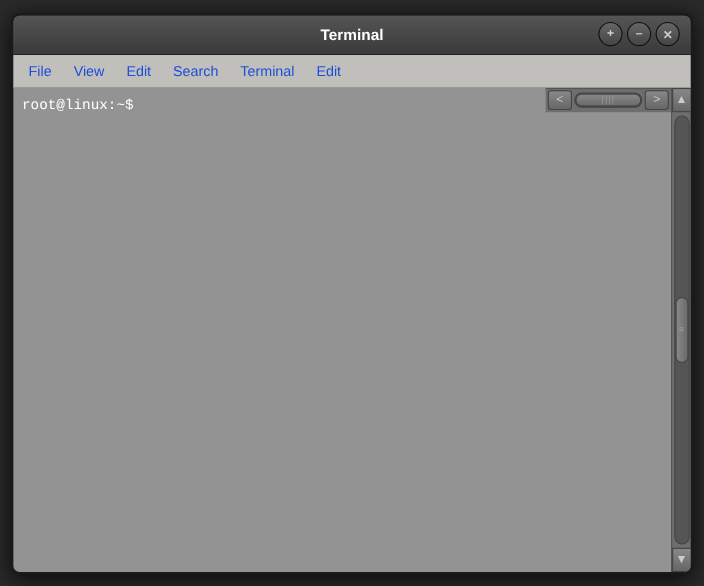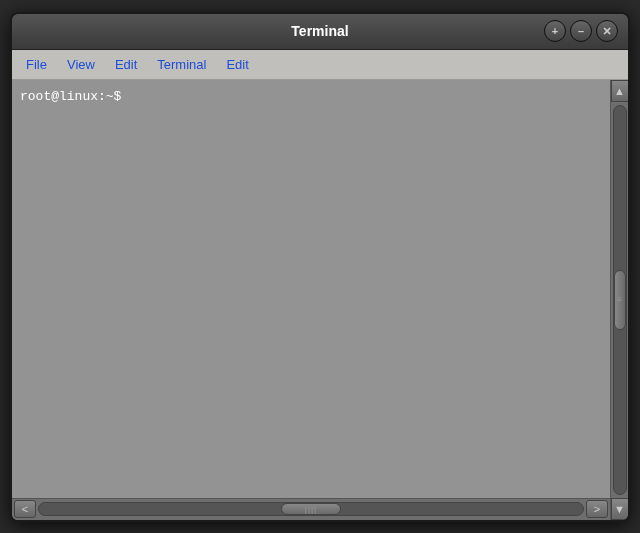--- a/index.html
+++ b/index.html
@@ -95,21 +95,21 @@
       flex: 1;
       overflow: hidden;
     }
 
     
     .terminal-area {
       flex: 1;
       background: #939393;
       overflow: hidden;
       display: flex;
-      flex-direction: column;
+      flex-direction: row;
     }
 
     .terminal-content {
       flex: 1;
       padding: 6px 8px;
       overflow: hidden;
     }
 
     .terminal-text {
       font-family: 'Courier New', Courier, monospace;
@@ -231,20 +231,21 @@
       <div class="win-btn">+</div>
       <div class="win-btn">–</div>
       <div class="win-btn">✕</div>
     </div>
   </div>
 
   <div class="menu-bar">
     <div class="menu-item">File</div>
     <div class="menu-item">View</div>
     <div class="menu-item">Edit</div>
+    <div class="menu-item">Search</div>
     <div class="menu-item">Terminal</div>
     <div class="menu-item">Edit</div>
   </div>
 
   <div class="content-area">
 
     <div class="terminal-area">
       <div class="terminal-content">
         <span class="terminal-text">root@linux:~$</span>
       </div>

